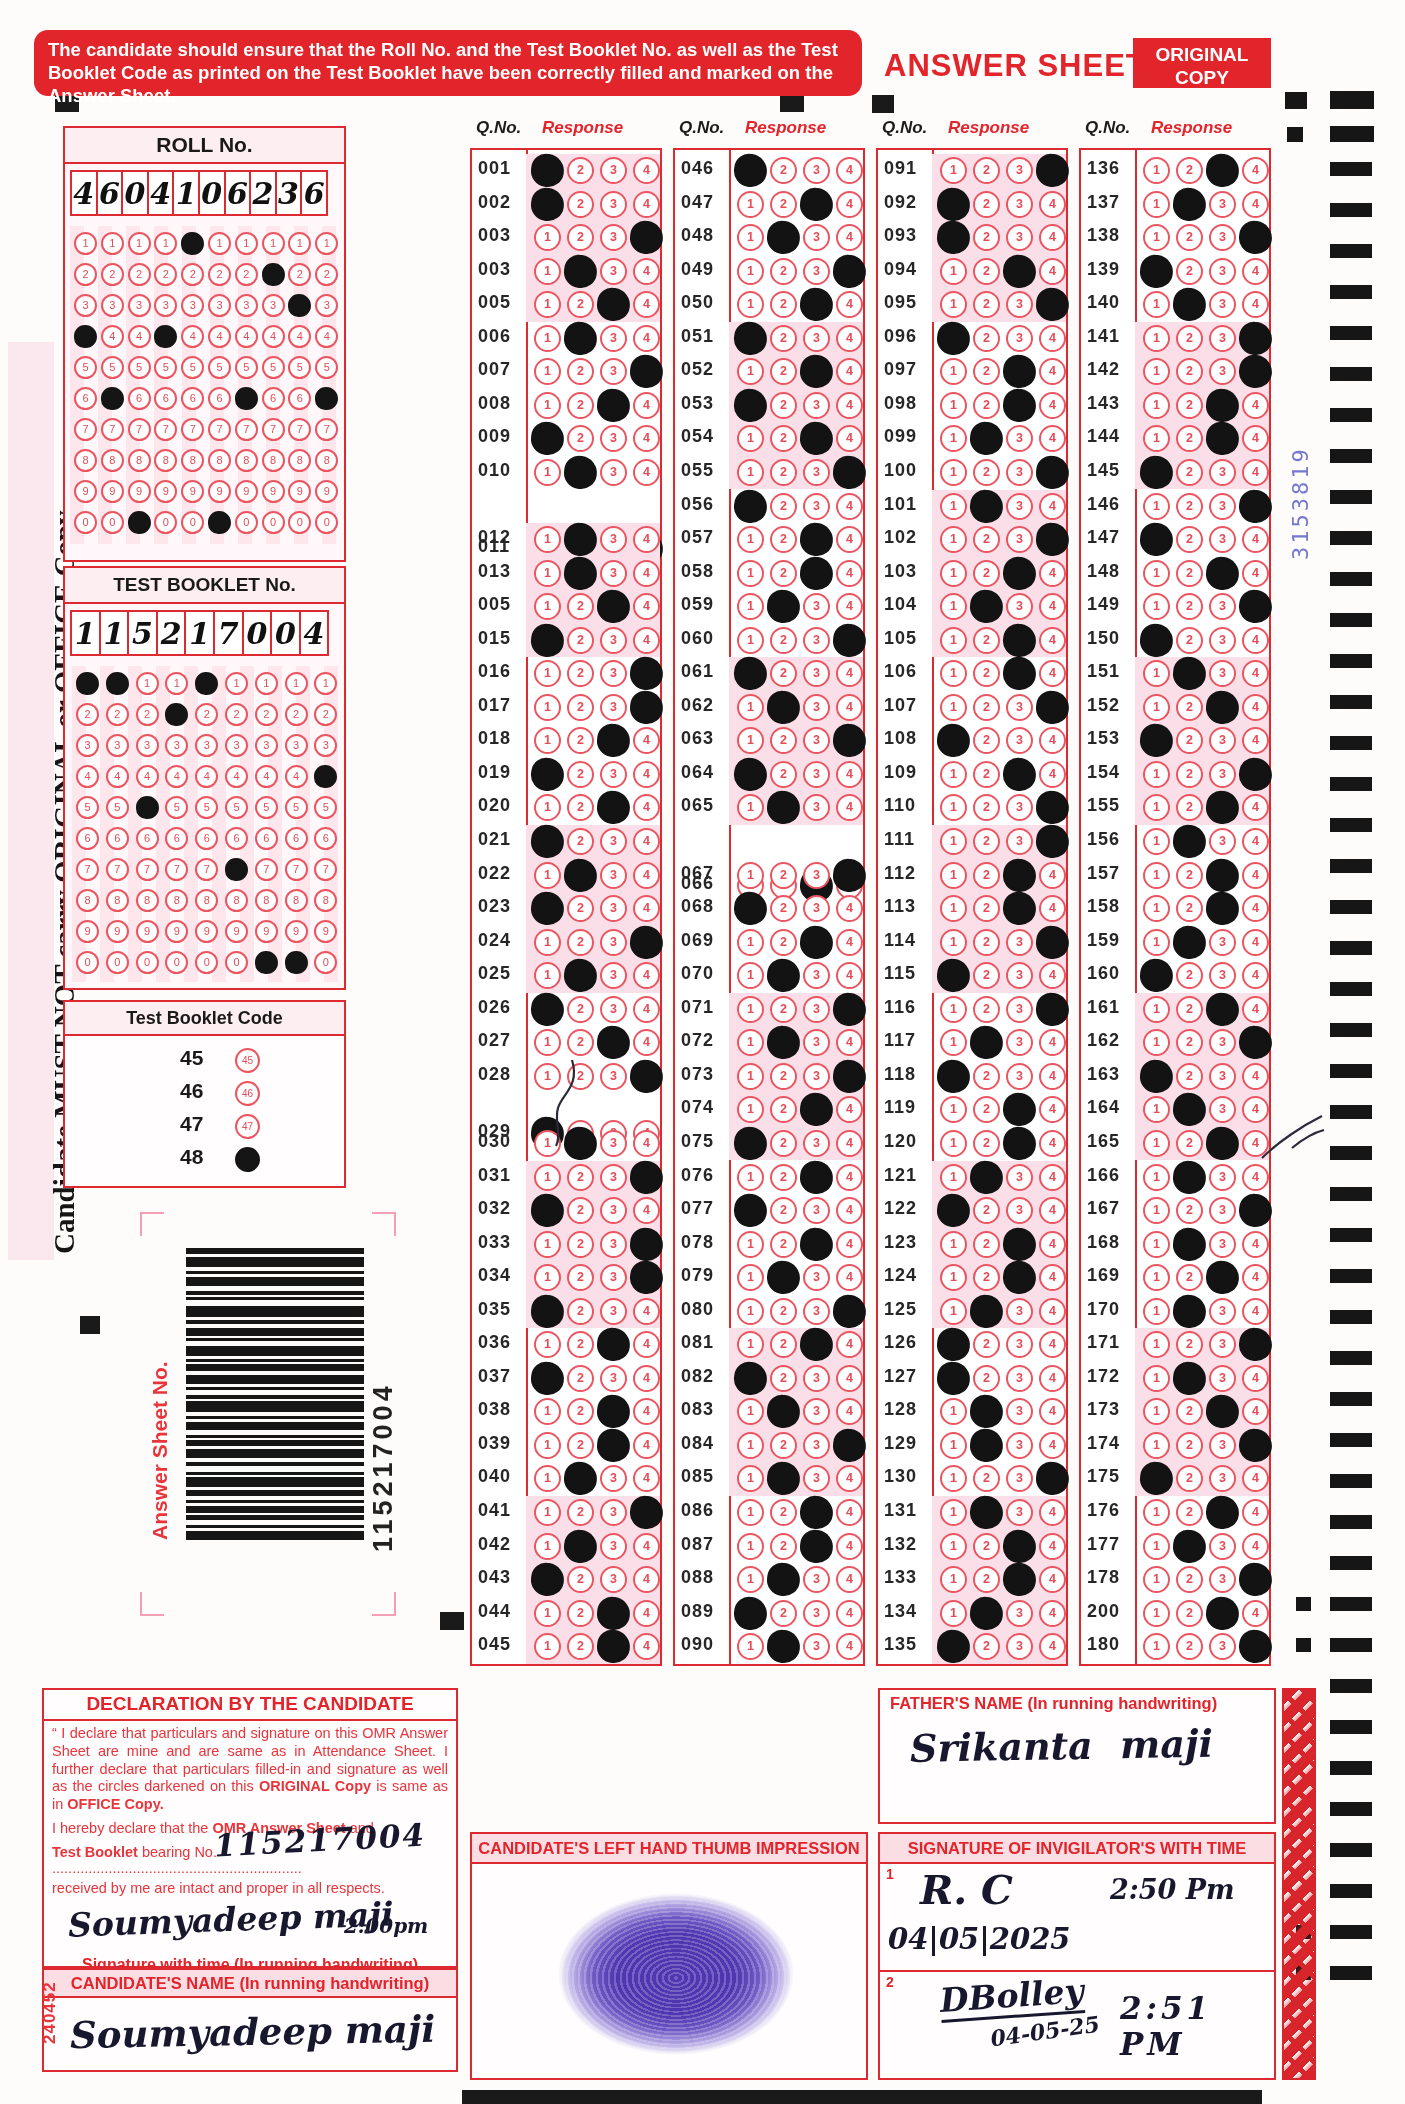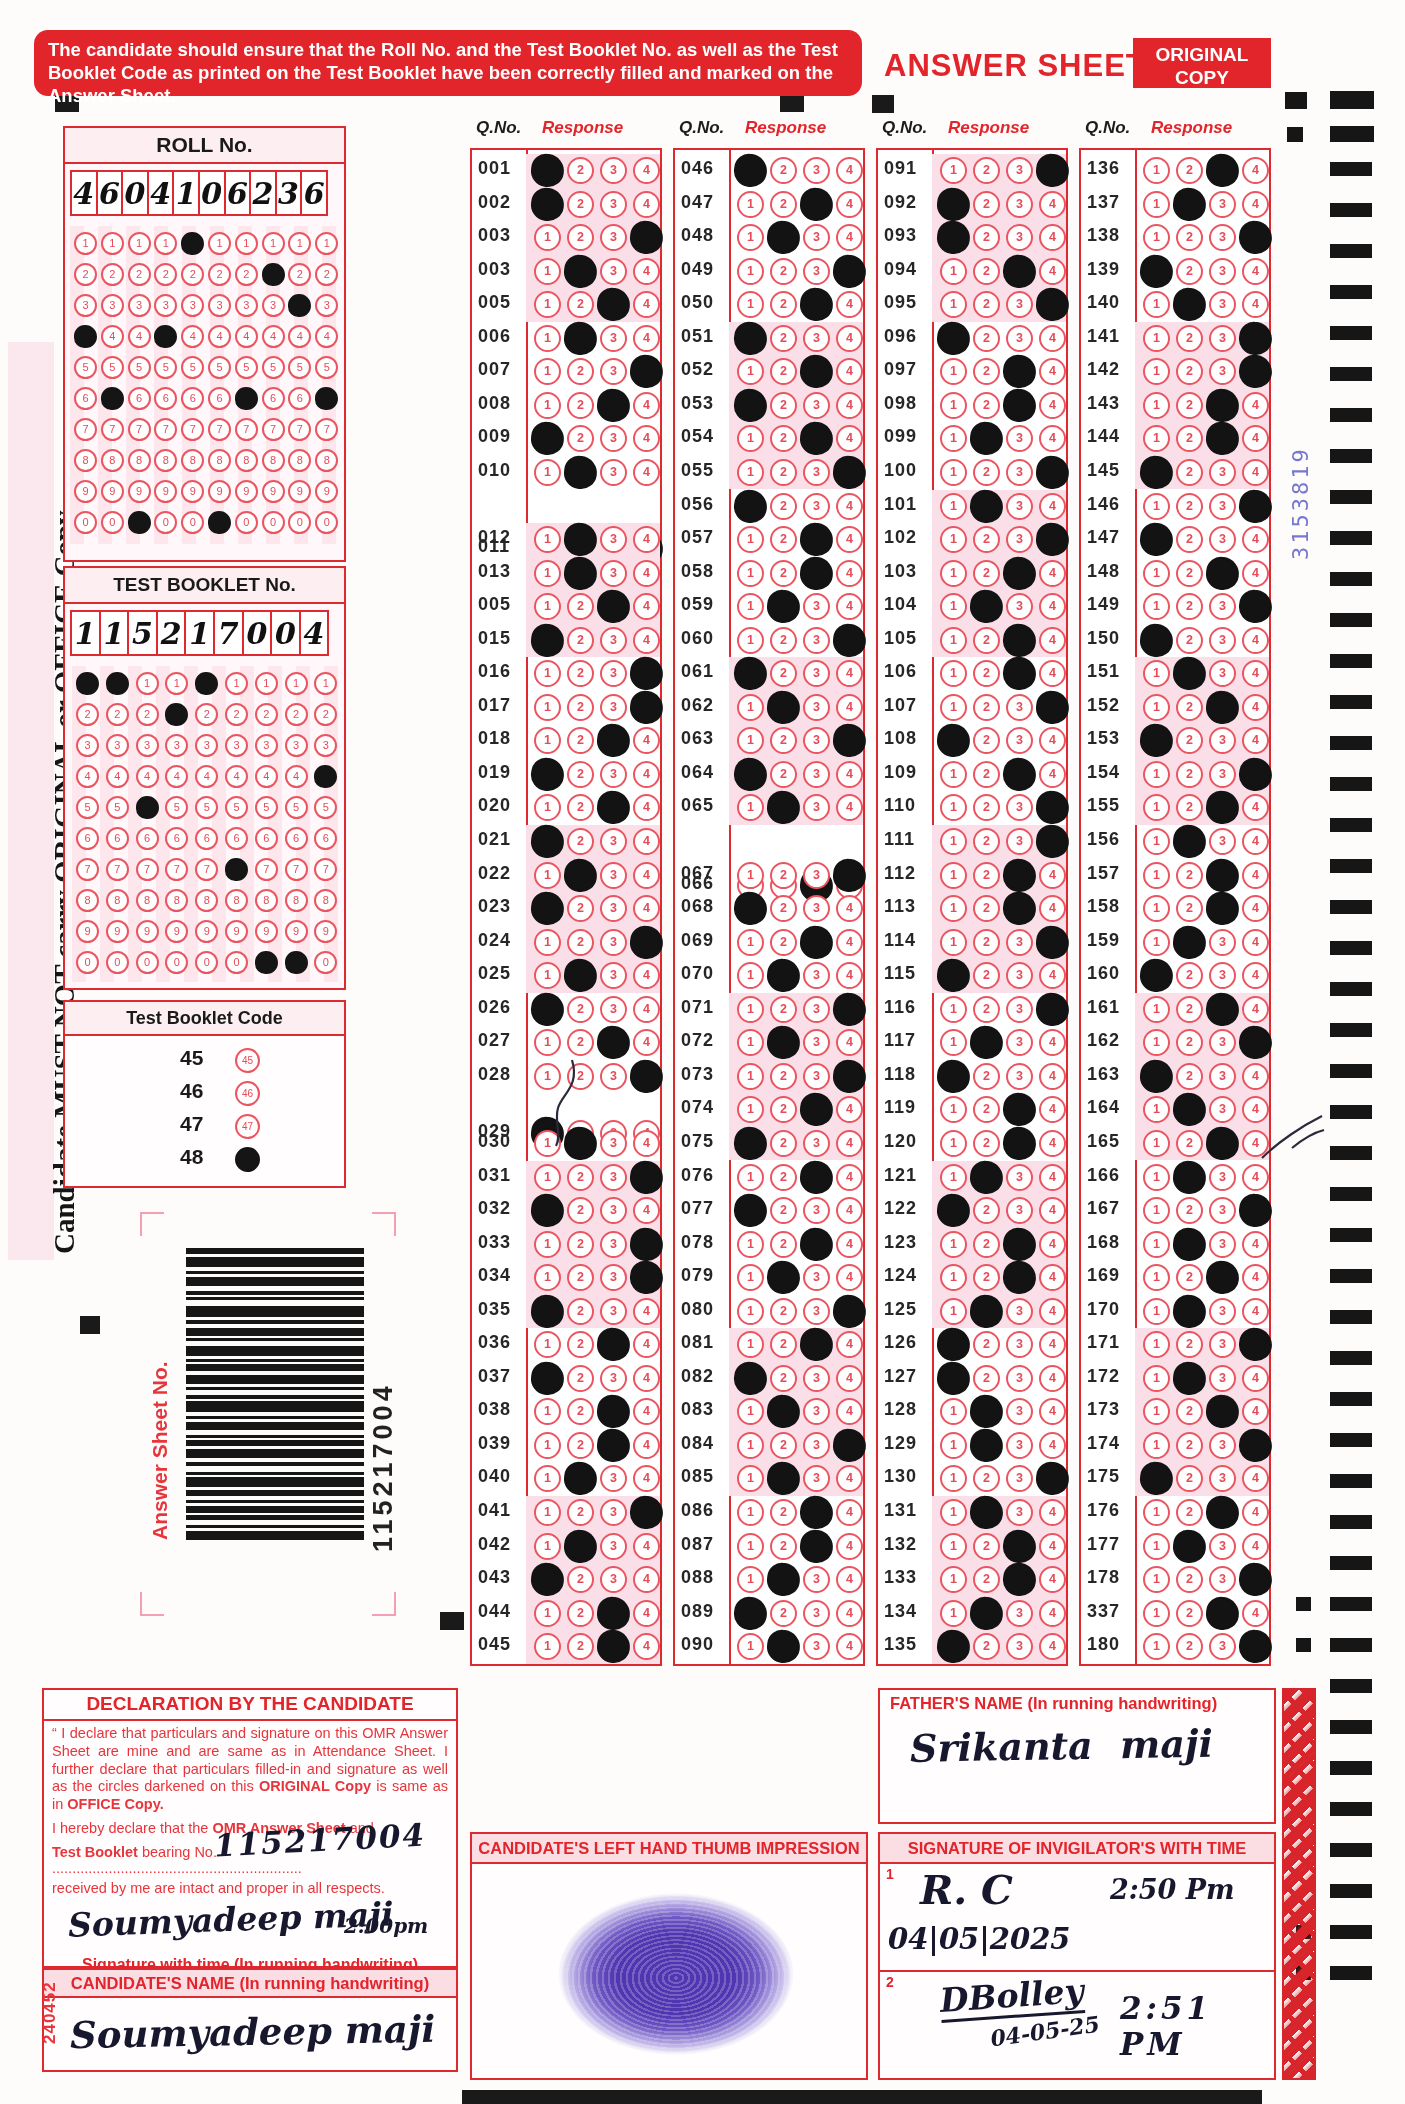--- a/index.html
+++ b/index.html
@@ -1731,21 +1731,21 @@
           <div class="qb" style="left: 161px; top: 3px;">4</div>
         </div>
         <div class="qrow" style="top: 1413.1px; height: 33.55px;">
           <div class="qnum">178</div>
           <div class="qb" style="left: 62px; top: 3px;">1</div>
           <div class="qb" style="left: 95px; top: 3px;">2</div>
           <div class="qb" style="left: 128px; top: 3px;">3</div>
           <div class="qb fill" style="left: 161px; top: 3px;">4</div>
         </div>
         <div class="qrow" style="top: 1446.65px; height: 33.55px;">
-          <div class="qnum">337</div>
+          <div class="qnum">200</div>
           <div class="qb" style="left: 62px; top: 3px;">1</div>
           <div class="qb" style="left: 95px; top: 3px;">2</div>
           <div class="qb fill" style="left: 128px; top: 3px;">3</div>
           <div class="qb" style="left: 161px; top: 3px;">4</div>
         </div>
         <div class="qrow" style="top: 1480.2px; height: 33.55px;">
           <div class="qnum">180</div>
           <div class="qb" style="left: 62px; top: 3px;">1</div>
           <div class="qb" style="left: 95px; top: 3px;">2</div>
           <div class="qb" style="left: 128px; top: 3px;">3</div>

